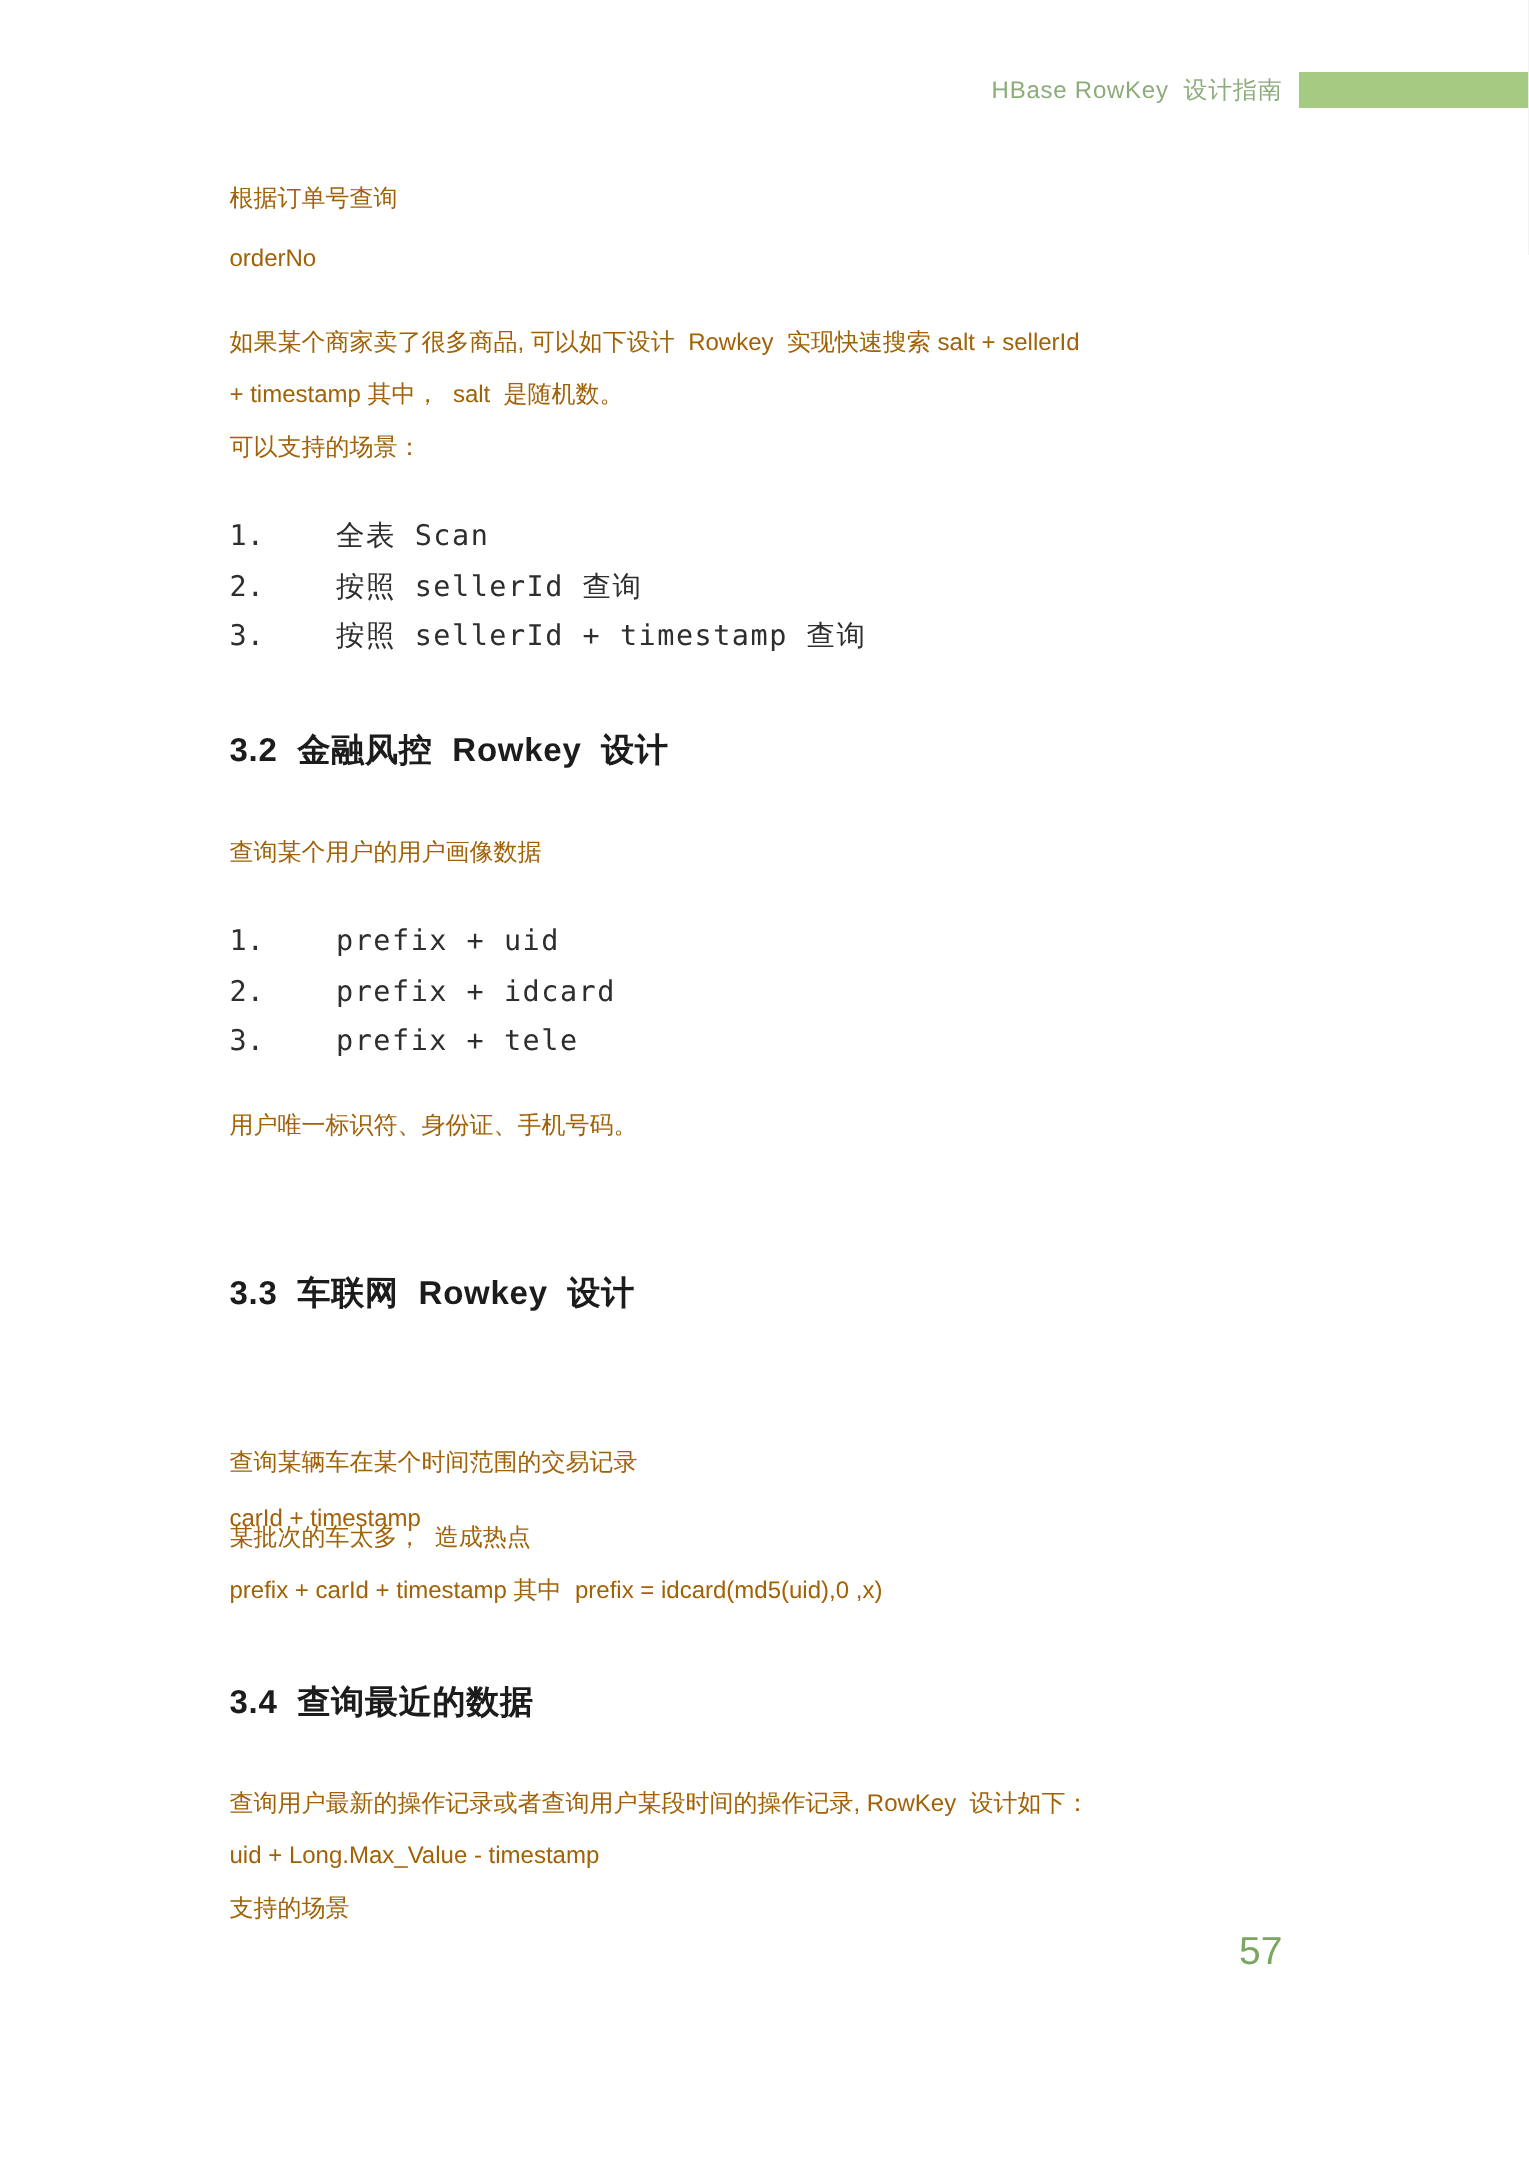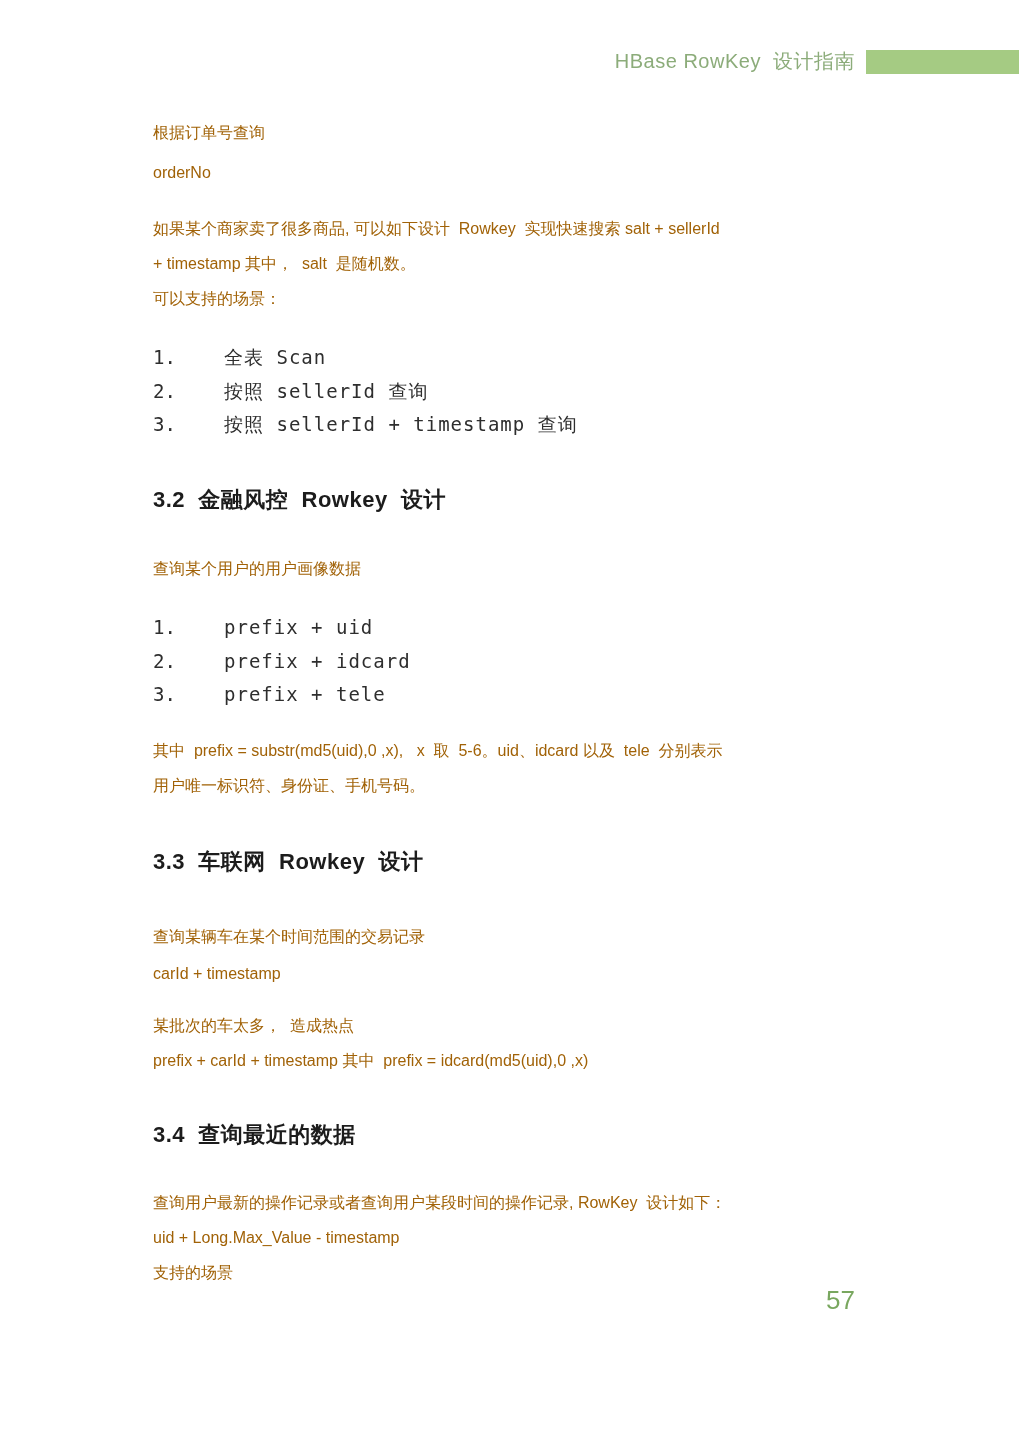--- a/index.html
+++ b/index.html
@@ -18,21 +18,21 @@
   }
   
   .header-row {
     position: absolute;
     top: 48px;
     right: 0;
     display: flex;
     align-items: center;
   }
   .header-title {
-    font-size: 20px;
+    font-size: 16px;
     color: #8cac7a;
     letter-spacing: 0.5px;
     white-space: pre;
     margin-right: 11px;
   }
   .header-bar {
     width: 153px;
     height: 24px;
     background: #a5cb83;
   }
@@ -121,27 +121,26 @@
       <span class="num">2.</span>
       <span class="li-text">prefix + idcard</span>
     </div>
     <div class="li">
       <span class="num">3.</span>
       <span class="li-text">prefix + tele</span>
     </div>
   </div>
 
   <div class="block" style="top:733px">
-    <div class="body-line">其中  prefix = substr(md5(uid),0 ,x),   x  取  5-6。uid、idcard 以及  tele  分别表示</div>
     <div class="body-line">用户唯一标识符、身份证、手机号码。</div>
   </div>
 
   <div class="block heading" style="top:847px">3.3  车联网  Rowkey  设计</div>
 
-  <div class="block" style="top:918px">
+  <div class="block" style="top:957px">
     <div class="body-line" style="line-height:37px">查询某辆车在某个时间范围的交易记录</div>
     <div class="body-line" style="line-height:37px">carId + timestamp</div>
   </div>
 
   <div class="block" style="top:1008px">
     <div class="body-line">某批次的车太多，  造成热点</div>
     <div class="body-line">prefix + carId + timestamp 其中  prefix = idcard(md5(uid),0 ,x)</div>
   </div>
 
   <div class="block heading" style="top:1120px">3.4  查询最近的数据</div>

